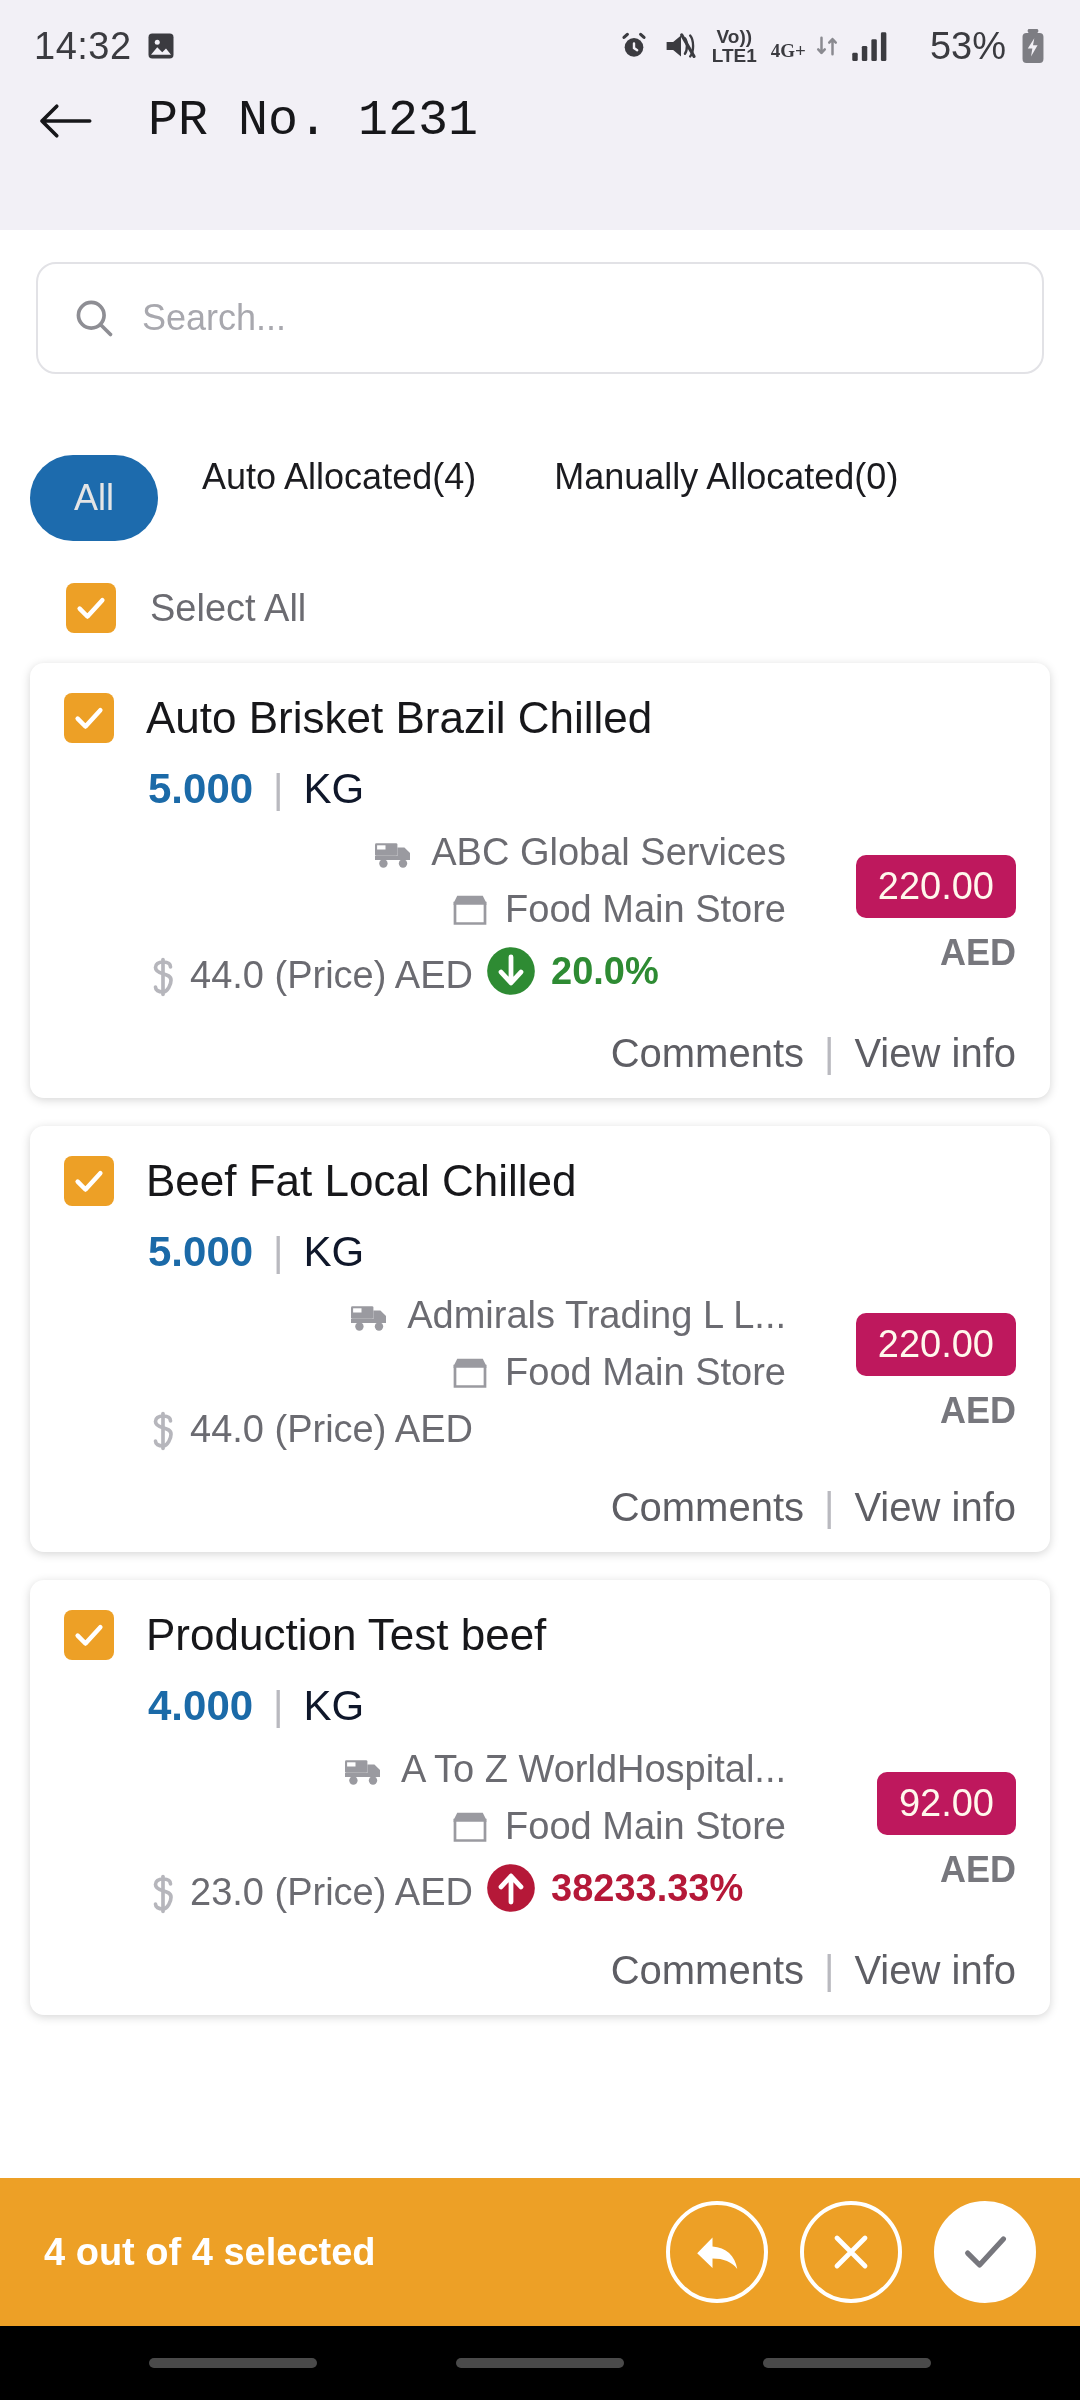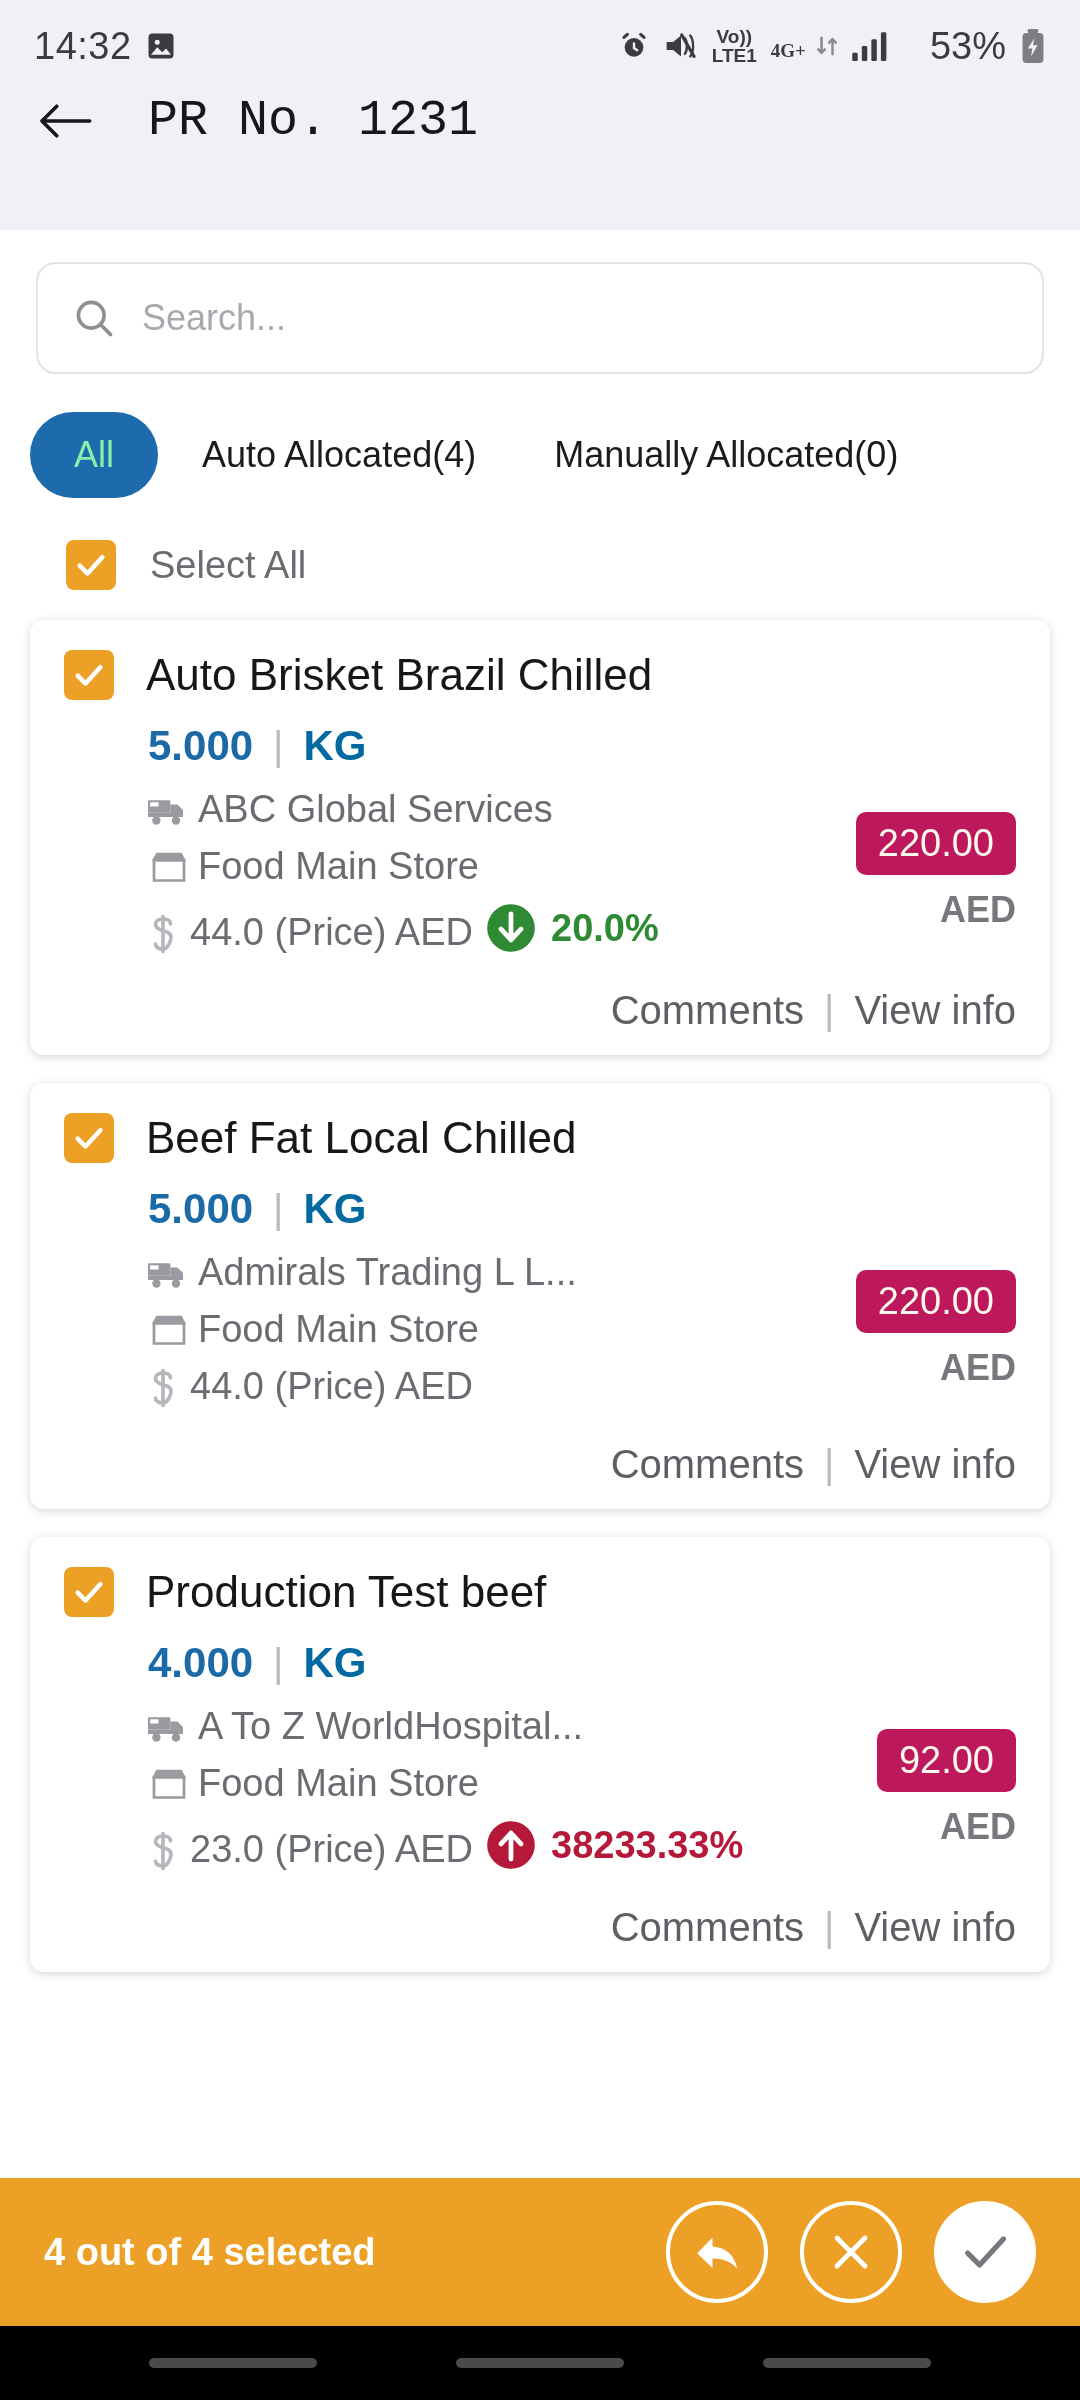--- a/index.html
+++ b/index.html
@@ -45,21 +45,21 @@
   .search-input {
     border:none; outline:none; font-size:36px; color:#9a9aa0;
     font-family:"Liberation Sans", sans-serif; background:transparent; flex:1;
   }
   .search-input::placeholder { color:#a8a8ae; }
 
   .tabs { display:flex; align-items:center; padding:38px 30px 0 30px; gap:10px; }
   .tab {
     font-size:36px; color:#1b1b1f; padding:22px 34px; border-radius:46px; white-space:nowrap; cursor:pointer;
   }
-  .tab.active { background:#1d6bad; color:#86efac; padding:22px 44px; }
+  .tab.active { background:#1d6bad; color:#e5e5e5; padding:22px 44px;margin-top:43px; }
 
   .selectall { display:flex; align-items:center; gap:34px; padding:42px 0 30px 66px; }
   .selectall-label { font-size:38px; color:#6b6b71; }
 
   .cb {
     width:50px; height:50px; border-radius:8px; background:#eda026;
     display:flex; align-items:center; justify-content:center; flex:0 0 auto; cursor:pointer;
   }
   .cb svg { display:block; }
 
@@ -69,27 +69,27 @@
     background:#ffffff; border-radius:14px; padding:30px 34px 22px 34px;
     box-shadow:0 2px 10px rgba(0,0,0,.17);
     position:relative;
   }
   .card-head { display:flex; align-items:center; gap:32px; }
   .card-title { font-size:44px; color:#17171a; }
 
   .qty-row { display:flex; align-items:center; gap:20px; padding:22px 0 0 84px; }
   .qty-val { font-size:42px; color:#1b6aa8; font-weight:bold; }
   .qty-sep { color:#b9b9bf; font-size:40px; }
-  .qty-unit { font-size:42px; color:#0369a1; font-weight:bold; }
+  .qty-unit { font-size:42px; color:#0f172a; font-weight:normal; }
 
   .mid { display:flex; padding:18px 0 0 84px; }
   .mid-left { flex:1; display:flex; flex-direction:column; gap:14px; }
   .mid-right { width:230px; display:flex; flex-direction:column; align-items:flex-end; justify-content:center; gap:14px; }
 
-  .irow { display:flex; align-items:center; gap:8px; }
+  .irow { display:flex; align-items:center; gap:14px;justify-content:flex-end; }
   .irow-text { font-size:38px; color:#6b6b71; }
 
   .price-row { display:flex; align-items:flex-end; gap:12px; }
   .price-text { font-size:38px; color:#6b6b71; }
 
   .pct { display:flex; align-items:center; gap:14px; }
   .pct-text { font-size:38px; font-weight:bold; }
   .pct.down .pct-text { color:#2e8b33; }
   .pct.up .pct-text { color:#b51838; }
 

